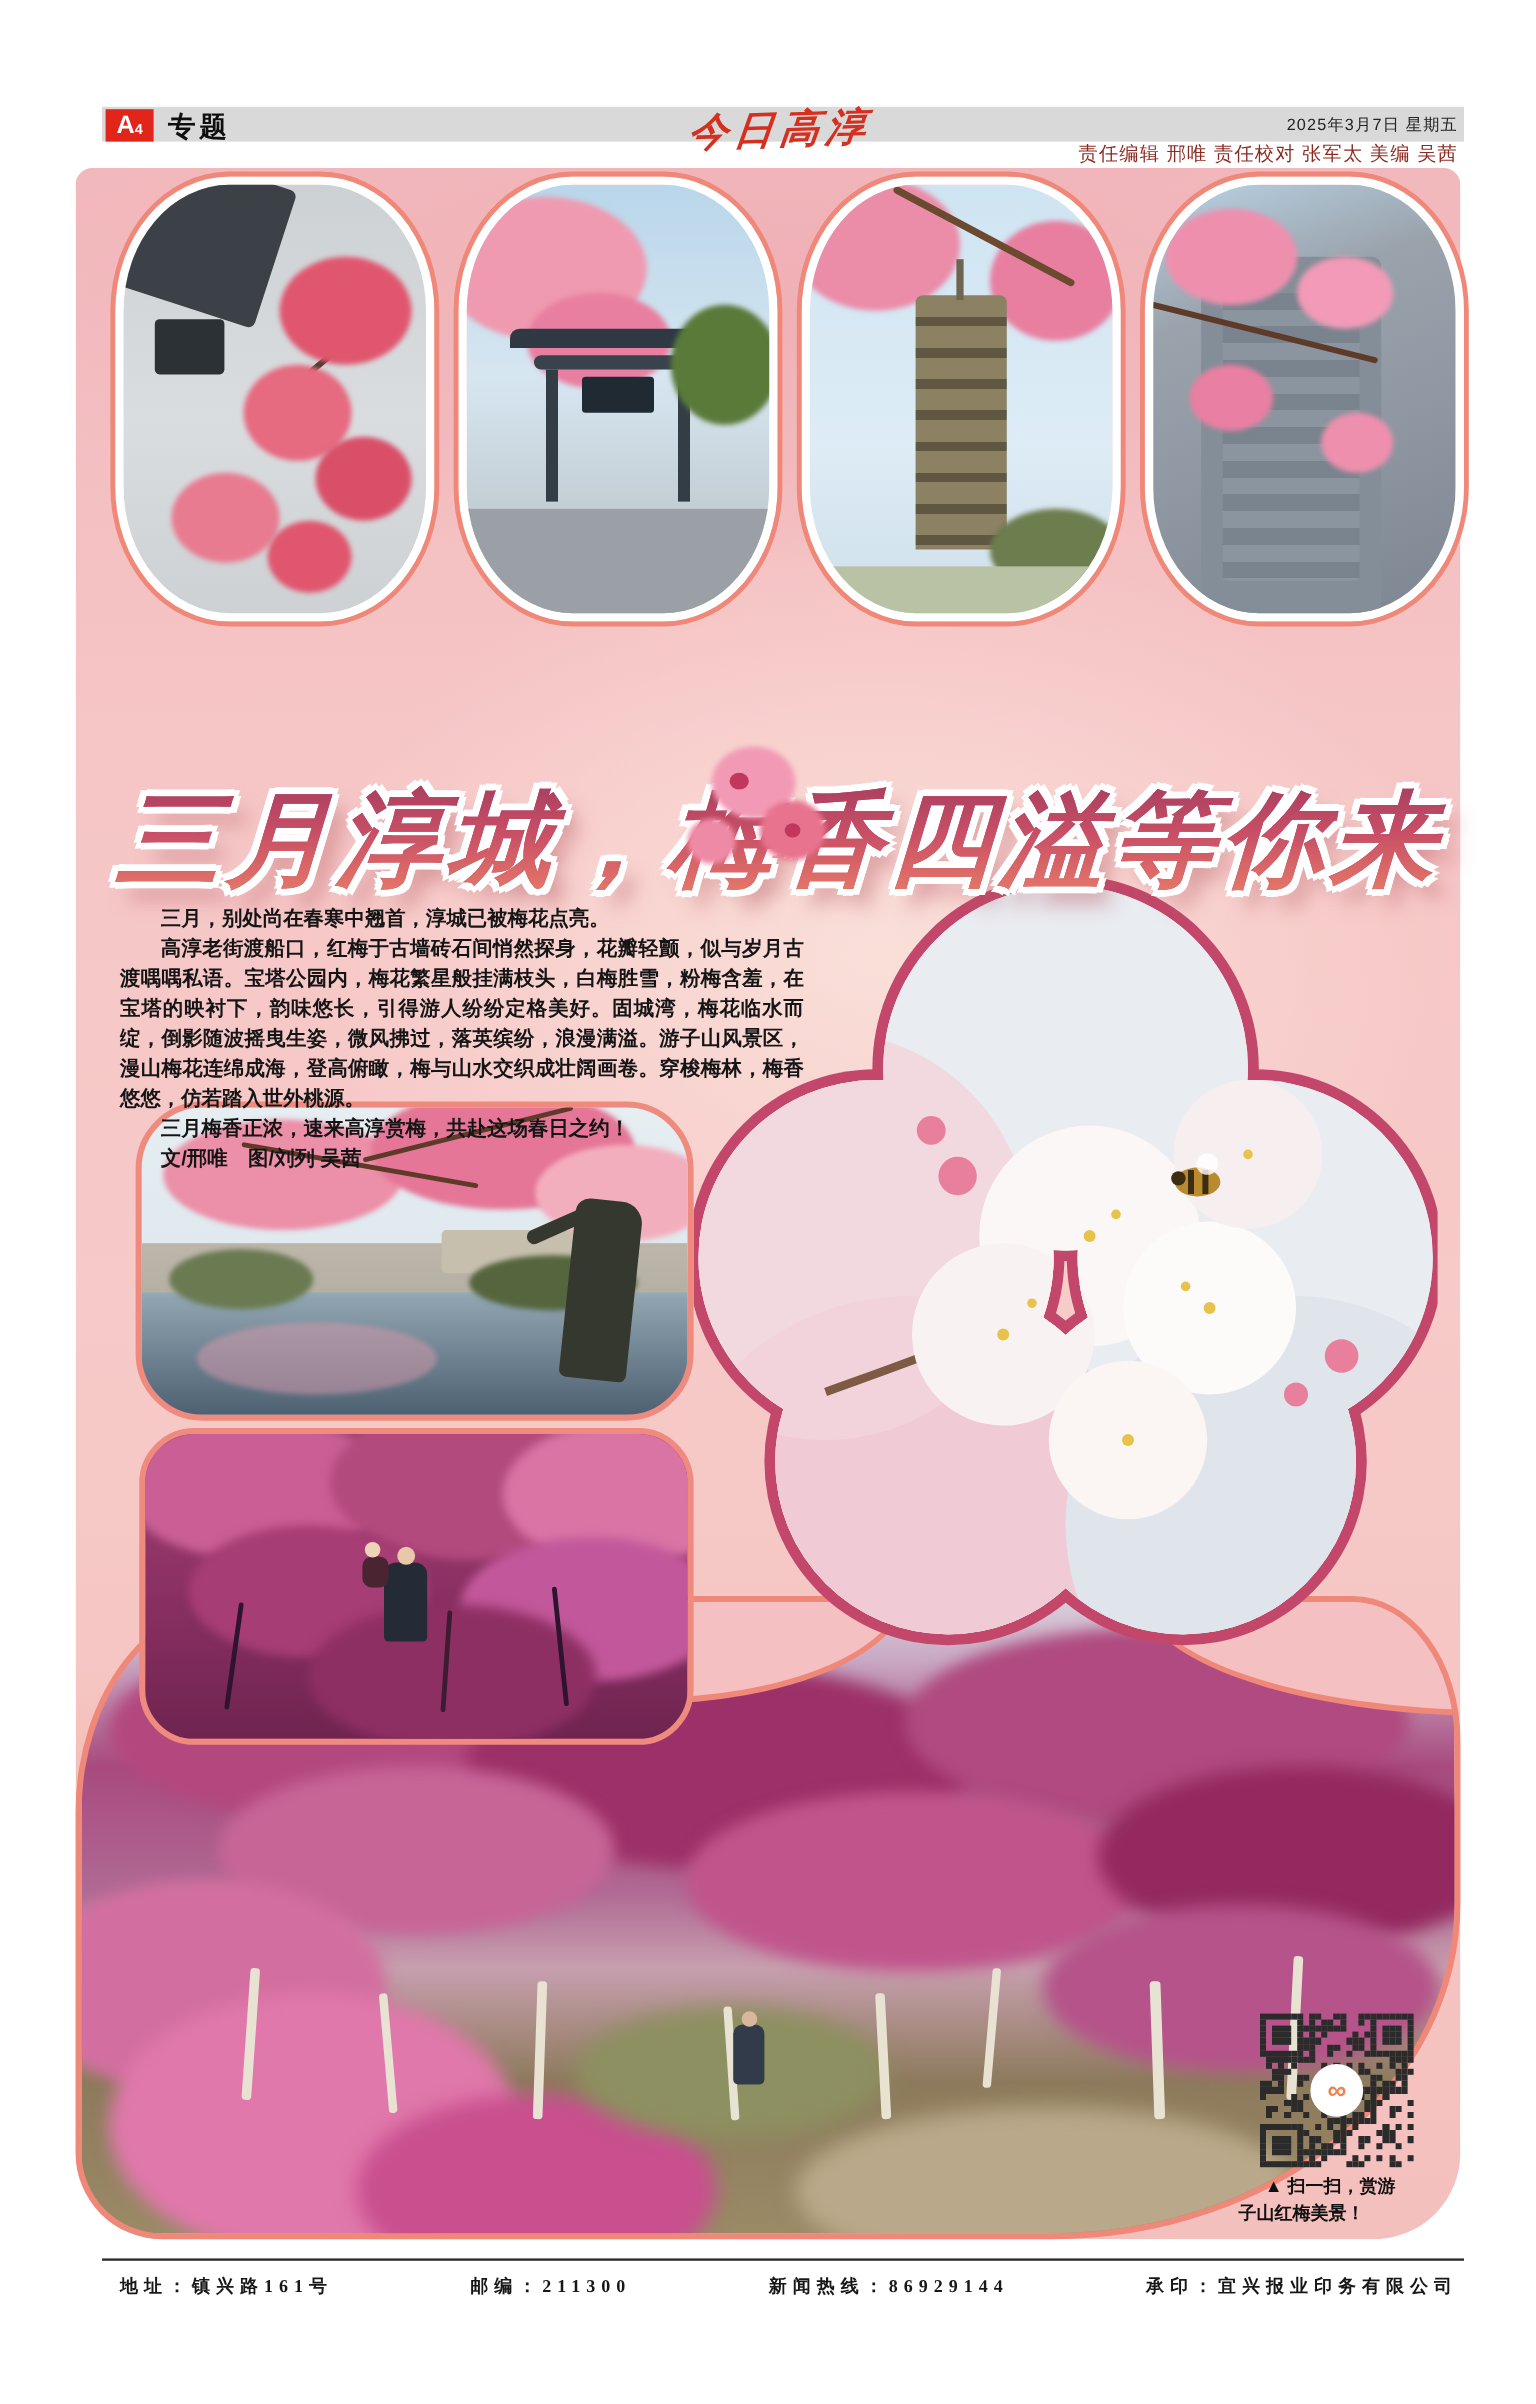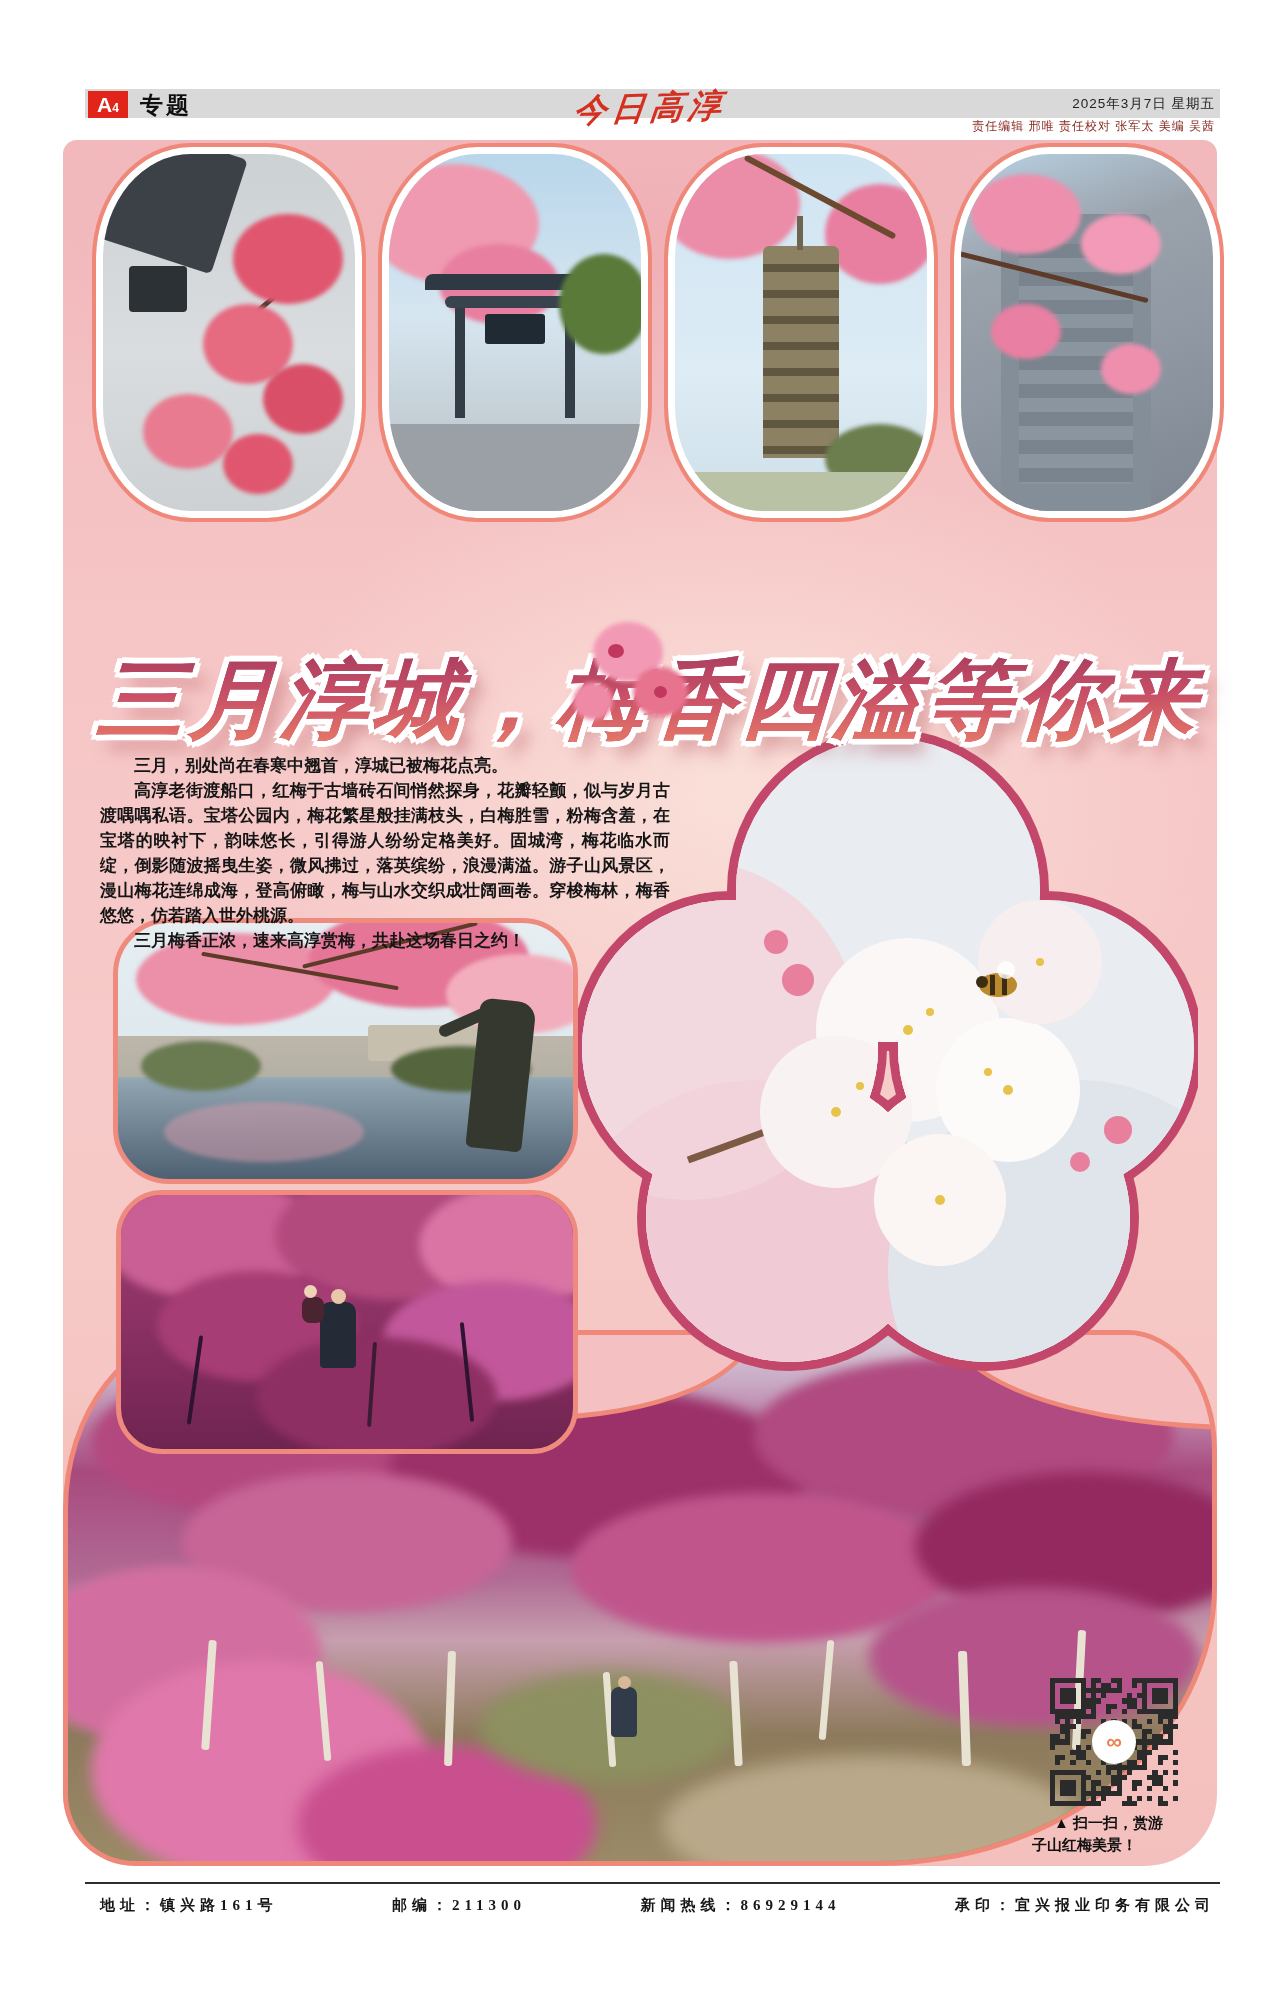--- a/index.html
+++ b/index.html
@@ -11,21 +11,21 @@
   .hdr-bar{left:85px;top:89px;width:1135px;height:29px;background:#d9d9d9;}
   .a4-box{left:88px;top:91px;width:40px;height:27px;background:#e1251b;color:#fff;
           display:flex;align-items:center;justify-content:center;font-weight:bold;}
   .a4-box .big{font-size:21px;line-height:1;}
   .a4-box .small{font-size:12px;line-height:1;margin-top:7px;}
   .section-tag{left:140px;top:90px;font-size:23px;font-weight:900;color:#0f0f0f;letter-spacing:3px;}
   .masthead{left:540px;top:86px;width:220px;text-align:center;color:#d42f1f;
             font-family:"DejaVu Serif","Liberation Serif",serif;font-style:italic;font-weight:bold;
             font-size:33px;letter-spacing:5px;transform:skewX(-8deg) rotate(-2deg);}
   .hdr-date{left:940px;top:95px;width:275px;text-align:right;font-size:13.5px;color:#222;letter-spacing:1px;}
-  .hdr-credits{left:740px;top:118px;width:475px;text-align:right;font-size:12px;color:#8b2b22;letter-spacing:1px;}
+  .hdr-credits{left:740px;top:118px;width:475px;text-align:right;font-size:16px;color:#8b2b22;letter-spacing:1px;}
 
   
   .canvas{left:63px;top:140px;width:1154px;height:1726px;border-radius:14px 14px 72px 72px;
           background:
             radial-gradient(700px 500px at 58% 38%, #fadfd9 0%, rgba(250,223,217,0) 70%),
             radial-gradient(900px 300px at 50% 6%, #efb0b6 0%, rgba(239,176,182,0) 75%),
             radial-gradient(500px 400px at 8% 88%, #f3b3a0 0%, rgba(243,179,160,0) 70%),
             linear-gradient(180deg,#f2b9bd 0%,#f6c6c6 30%,#f6cac8 55%,#f4c0bd 100%);}
 
   
@@ -251,20 +251,21 @@
     <div class="blob" style="left:545px;top:25px;width:55px;height:50px;background:#e8738f;z-index:5;"></div>
     <div class="blob" style="left:485px;top:40px;width:40px;height:38px;background:#ef8aa6;z-index:5;"></div>
     <div class="abs" style="left:520px;top:2px;width:16px;height:14px;background:#c2375e;border-radius:50%;z-index:6;"></div>
     <div class="abs" style="left:566px;top:44px;width:13px;height:12px;background:#c2375e;border-radius:50%;z-index:6;"></div>
   </div>
 
   <div class="abs article">
     <p>三月，别处尚在春寒中翘首，淳城已被梅花点亮。</p>
     <p>高淳老街渡船口，红梅于古墙砖石间悄然探身，花瓣轻颤，似与岁月古渡喁喁私语。宝塔公园内，梅花繁星般挂满枝头，白梅胜雪，粉梅含羞，在宝塔的映衬下，韵味悠长，引得游人纷纷定格美好。固城湾，梅花临水而绽，倒影随波摇曳生姿，微风拂过，落英缤纷，浪漫满溢。游子山风景区，漫山梅花连绵成海，登高俯瞰，梅与山水交织成壮阔画卷。穿梭梅林，梅香悠悠，仿若踏入世外桃源。</p>
     <p>三月梅香正浓，速来高淳赏梅，共赴这场春日之约！</p>
+    <p>文/邢唯　图/刘列 吴茜</p>
   </div>
 
   <div class="abs lake">
     <div class="abs" style="left:0;top:44%;width:100%;height:16%;background:#b8b0a2;opacity:.9;"></div>
     <div class="abs" style="left:55%;top:40%;width:30%;height:14%;background:#c6bfae;border-radius:4px;"></div>
     <div class="blob" style="left:5%;top:46%;width:120px;height:50px;background:#6a7b52;"></div>
     <div class="blob" style="left:60%;top:48%;width:140px;height:46px;background:#55663f;"></div>
     <div class="blob" style="left:4%;top:4%;width:200px;height:92px;background:#ec8fa8;"></div>
     <div class="blob" style="left:42%;top:-6%;width:220px;height:100px;background:#e57697;"></div>
     <div class="blob" style="left:72%;top:12%;width:150px;height:80px;background:#f3aebd;"></div>

